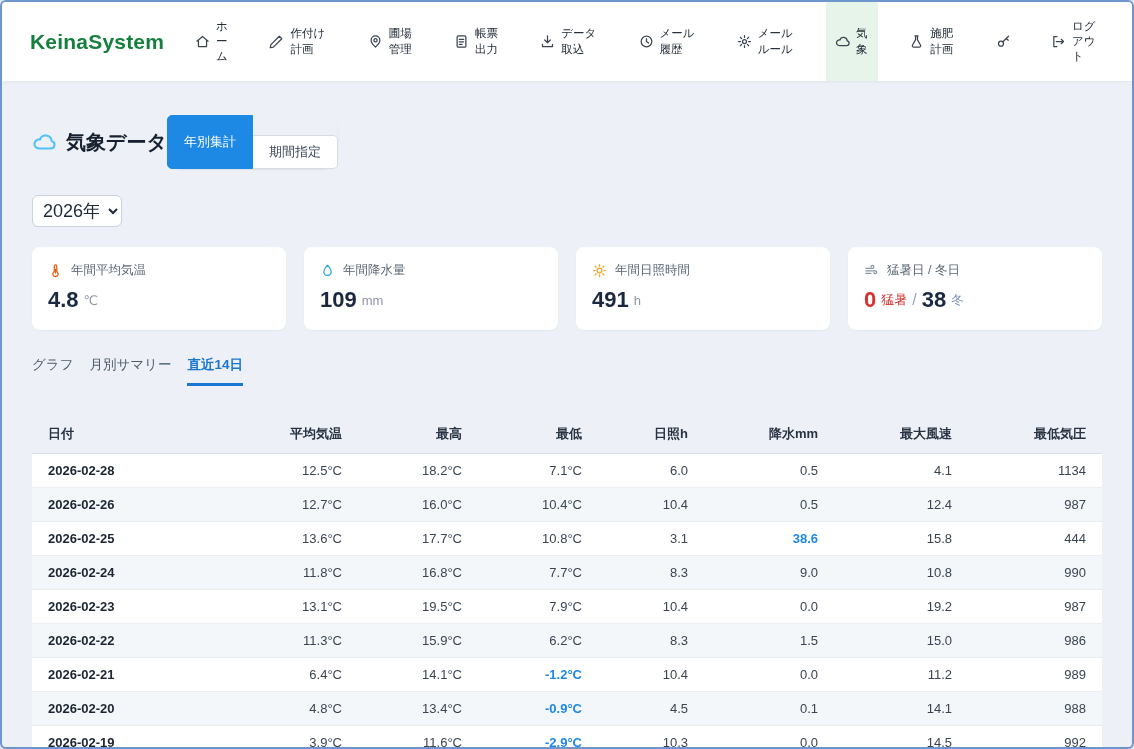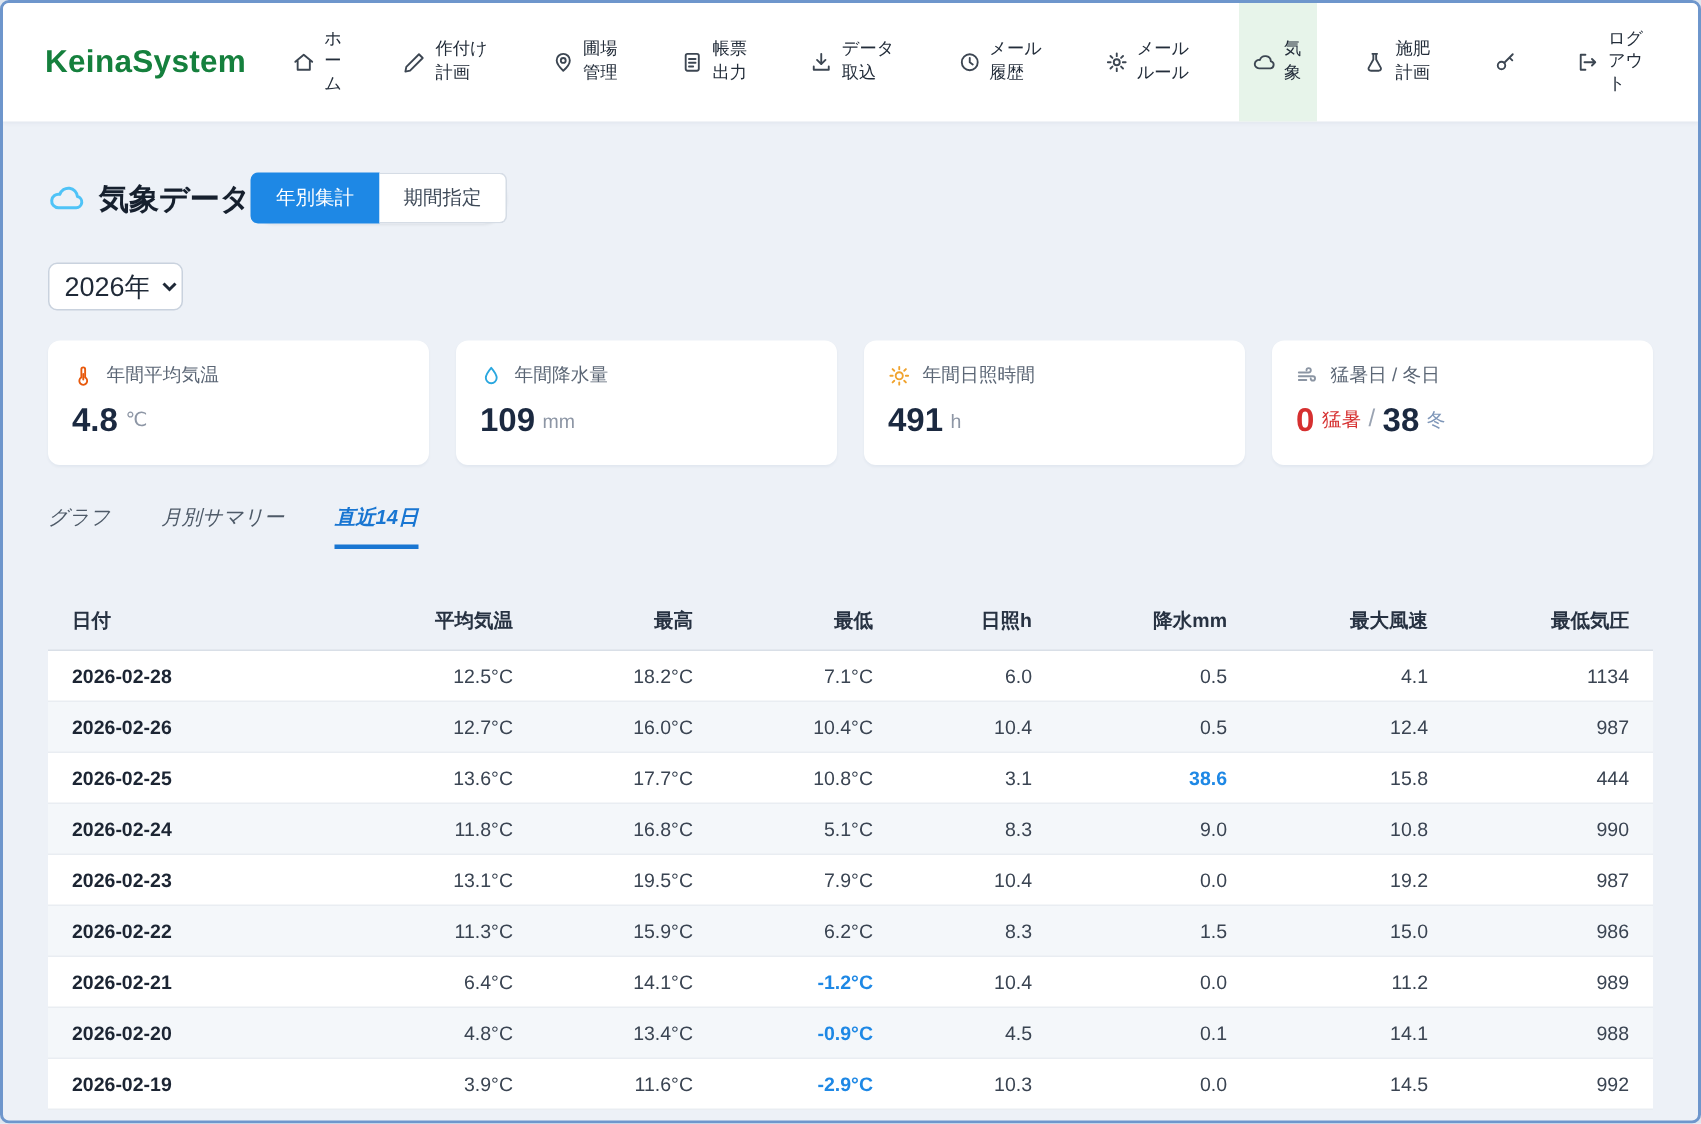--- a/index.html
+++ b/index.html
@@ -24,38 +24,38 @@
   .w1 { width: 13px; } .w2 { width: 25px; } .w3 { width: 37px; }
   
   .main { padding: 0 30px; }
   .title-row { display: flex; align-items: center; padding-top: 34px; }
   .title-left { display: flex; align-items: center; gap: 10px; }
   .title-left h1 { font-size: 20px; margin: 0; color: #16202e; font-weight: 700; }
   .ticon { display: flex; color: #4fc3f7; }
   .toggle-group { display: flex; border-radius: 16px; box-shadow: 0 1px 2px rgba(0,0,0,.07); }
   .toggle { font-size: 13px; padding: 7px 16px; border: 1px solid #d5dce5; background: #fff; color: #3f4a58; cursor: pointer; font-family: inherit; }
   .toggle:first-child { border-radius: 5px 0 0 5px; }
-  .toggle:last-child { border-radius: 0 5px 5px 0; border-left: 0; }
+  .toggle:last-child { border-radius: 0 5px 5px 0; border-left: 0; margin-top: 20px; }
   .toggle.active { background: #1e88e5; border-color: #1e88e5; color: #fff; }
   .year-row { margin-top: 26px; }
   .year-select { width: 90px; height: 32px; border: 1px solid #c9d2de; border-radius: 6px; background: #fff; font-size: 18px; color: #1f2937; padding: 0 6px; font-family: inherit; }
   
   .cards { display: flex; gap: 18px; margin-top: 20px; }
   .card { flex: 1; background: #fff; border-radius: 8px; padding: 15px 16px 17px; box-shadow: 0 1px 2px rgba(25,50,90,.05); }
   .card-label { display: flex; align-items: center; gap: 8px; font-size: 12.5px; color: #5b6675; }
   .cicon { display: flex; }
   .cicon svg { width: 15px; height: 15px; }
   .icon-temp { color: #e8590c; } .icon-drop { color: #2aa7df; } .icon-sun { color: #f0a32e; } .icon-wind { color: #8b95a3; }
   .card-value { margin-top: 8px; font-size: 22px; font-weight: 700; color: #1b2940; display: flex; align-items: center; gap: 5px; }
   .unit { font-size: 13px; font-weight: 400; color: #8d96a5; }
   .red { color: #d63030; }
   .sep { font-size: 16px; font-weight: 400; color: #9aa3b2; }
   .cold-label { font-size: 12.5px; color: #7e96b8; font-weight: 400; }
   
-  .tabs { display: flex; gap: 34px; margin-top: 26px; font-style: italic; }
+  .tabs { display: flex; gap: 16px; margin-top: 26px; }
   .tab { font-size: 13.5px; color: #4e5a68; padding-bottom: 9px; border-bottom: 3px solid transparent; cursor: pointer; }
   .tab.active { color: #1976d2; font-weight: 700; border-bottom-color: #1976d2; }
   
   .weather-table { width: 100%; border-collapse: collapse; margin-top: 31px; table-layout: fixed; }
   .weather-table th { font-size: 13px; font-weight: 700; color: #273242; padding: 9px 0 12px; border-bottom: 1px solid #d9dfe7; line-height: 15px; }
   .weather-table td { font-size: 13px; color: #3a4452; padding: 9px 0; border-bottom: 1px solid #e9edf2; line-height: 15px; }
   .col-date { text-align: left; padding-left: 16px !important; }
   .col-num { text-align: right; }
   .weather-table th:last-child, .weather-table td:last-child { padding-right: 16px; }
   .weather-table tbody tr:nth-child(odd) { background: #fff; }
@@ -329,21 +329,21 @@
             <td class="col-num t-muted">10.8°C</td>
             <td class="col-num">3.1</td>
             <td class="col-num t-blue">38.6</td>
             <td class="col-num">15.8</td>
             <td class="col-num">444</td>
           </tr>
           <tr>
             <td class="col-date">2026-02-24</td>
             <td class="col-num">11.8°C</td>
             <td class="col-num t-mid">16.8°C</td>
-            <td class="col-num t-muted">5.1°C</td>
+            <td class="col-num t-muted">7.7°C</td>
             <td class="col-num">8.3</td>
             <td class="col-num">9.0</td>
             <td class="col-num">10.8</td>
             <td class="col-num">990</td>
           </tr>
           <tr>
             <td class="col-date">2026-02-23</td>
             <td class="col-num">13.1°C</td>
             <td class="col-num t-mid">19.5°C</td>
             <td class="col-num t-muted">7.9°C</td>

